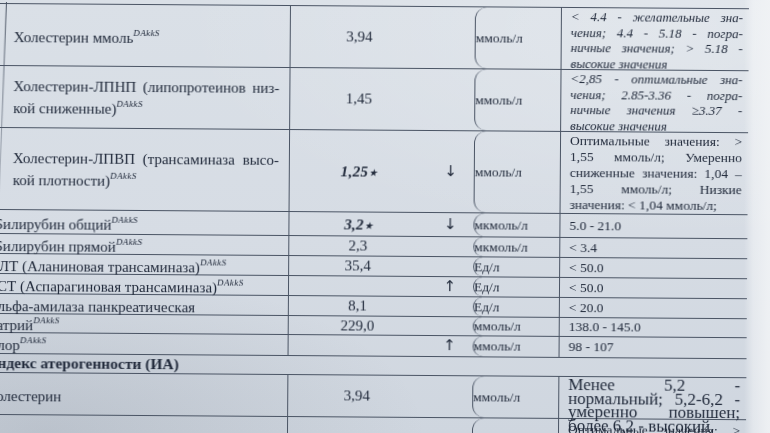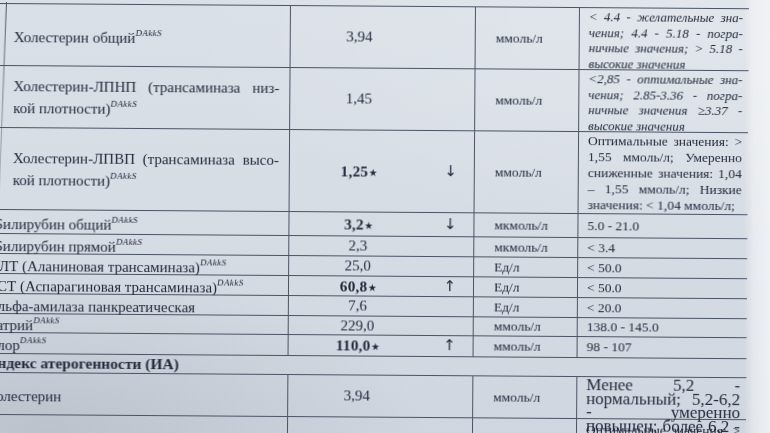--- a/index.html
+++ b/index.html
@@ -21,58 +21,58 @@
   .left-border{
     position:absolute;left:6px;top:2px;width:1.4px;height:212px;
     background:linear-gradient(180deg,#4a5464 0%,#56607055 85%,transparent 100%);
     transform:rotate(1.8deg);transform-origin:top center;
   }
   .tbl{position:absolute;left:0;top:3px;width:749px;border-top:1.2px solid #4a5464;}
   .row{display:flex;align-items:stretch;border-bottom:1.2px solid #4a5464;width:749px;box-sizing:border-box;position:relative;}
   .cell{box-sizing:border-box;display:flex;flex-direction:column;justify-content:center;}
   .c-name{width:290px;padding:0 10px 0 14px;}
   .c-val {width:185px;border-left:1.1px solid #4a5464;position:relative;justify-content:center;text-align:center;padding-right:46px;}
-  .c-unit{width:104px;border-left:1.1px solid #4a5464;padding-left:20px;font-size:13.5px;}
+  .c-unit{width:86px;border-left:1.1px solid #4a5464;padding-left:0;font-size:13.5px;border-radius:12px;}
   .c-ref {flex:1;border-left:1.1px solid #4a5464;padding:0 6px 0 9px;font-size:13.5px;line-height:16px;}
   .nm{font-size:15px;line-height:18px;text-align:justify;}
   .nm sup{font-size:9px;font-style:italic;letter-spacing:.4px;position:relative;top:-1px;}
   .v{font-size:15px;white-space:nowrap;}
-  .v.bold{font-weight:bold;font-size:15.3px;letter-spacing:.2px;}
+  .v.bold{font-weight:bold;font-size:15.3px;letter-spacing:.2px;font-style:italic;}
   .star{font-size:8.5px;position:relative;top:-1px;margin-left:1px;}
   .arrow{position:absolute;right:17px;top:50%;transform:translateY(-54%);font-size:15px;font-family:"DejaVu Sans",sans-serif;}
   .ref-just{text-align:justify;}
   .ital{font-style:italic;}
   .top-align{justify-content:flex-start;padding-top:1px;}
   .section-row{display:flex;align-items:center;border-bottom:1.2px solid #4a5464;width:749px;box-sizing:border-box;
     font-weight:bold;font-size:15.5px;padding-left:14px;}
   .prelines{white-space:pre-line;text-align:justify;text-align-last:justify;}
 </style>
 </head>
 <body>
 
 <div class="photo">
   <div class="tbl" id="tbl">
       <div class="row" style="height: 62px;">
     <div class="cell c-name">
-      <div class="nm" style="margin-left: 0px;"><span class="nm-txt">Холестерин общий</span><sup>DAkkS</sup></div>
+      <div class="nm" style="margin-left: 0px;"><span class="nm-txt">Холестерин ммоль</span><sup>DAkkS</sup></div>
     </div>
     <div class="cell c-val">
       <span class="v"><span class="v-txt">3,94</span><span class="star"></span></span>
       <span class="arrow"></span>
     </div>
     <div class="cell c-unit">
           <span class="u-txt">ммоль/л</span>
         </div>
     <div class="cell c-ref top-align">
           <div class="ref-just r-txt ital" style="line-height: 15.5px; font-size: 13px;">&lt; 4.4 - желательные зна-чения; 4.4 - 5.18 - погра-ничные значения; &gt; 5.18 - высокие значения</div>
         </div>
   </div>
       <div class="row" style="height: 62px;">
     <div class="cell c-name">
-      <div class="nm" style="margin-left: 0px;"><span class="nm-txt">Холестерин-ЛПНП (трансаминаза низ-кой плотности)</span><sup>DAkkS</sup></div>
+      <div class="nm" style="margin-left: 0px;"><span class="nm-txt">Холестерин-ЛПНП (липопротеинов низ-кой сниженные)</span><sup>DAkkS</sup></div>
     </div>
     <div class="cell c-val">
       <span class="v"><span class="v-txt">1,45</span><span class="star"></span></span>
       <span class="arrow"></span>
     </div>
     <div class="cell c-unit">
           <span class="u-txt">ммоль/л</span>
         </div>
     <div class="cell c-ref top-align">
           <div class="ref-just r-txt ital" style="line-height: 15.5px; font-size: 13px;">&lt;2,85 - оптимальные зна-чения; 2.85-3.36 - погра-ничные значения ≥3.37 - высокие значения</div>
@@ -121,51 +121,50 @@
         </div>
     <div class="cell c-ref">
           <div class="ref-just r-txt" style="line-height: 16px; font-size: 13.5px;">&lt; 3.4</div>
         </div>
   </div>
       <div class="row" style="height: 20px;">
     <div class="cell c-name">
       <div class="nm" style="margin-left: -24px;"><span class="nm-txt">АЛТ (Аланиновая трансаминаза)</span><sup>DAkkS</sup></div>
     </div>
     <div class="cell c-val">
-      <span class="v"><span class="v-txt">25,0</span><span class="star"></span></span>
+      <span class="v"><span class="v-txt">35,4</span><span class="star"></span></span>
       <span class="arrow"></span>
     </div>
     <div class="cell c-unit">
           <span class="u-txt">Ед/л</span>
         </div>
     <div class="cell c-ref">
           <div class="ref-just r-txt" style="line-height: 16px; font-size: 13.5px;">&lt; 50.0</div>
         </div>
   </div>
       <div class="row" style="height: 20px;">
     <div class="cell c-name">
       <div class="nm" style="margin-left: -25px;"><span class="nm-txt">АСТ (Аспарагиновая трансаминаза)</span><sup>DAkkS</sup></div>
     </div>
     <div class="cell c-val">
-      <span class="v bold"><span class="v-txt">60,8</span><span class="star">★</span></span>
       <span class="arrow">↑</span>
     </div>
     <div class="cell c-unit">
           <span class="u-txt">Ед/л</span>
         </div>
     <div class="cell c-ref">
           <div class="ref-just r-txt" style="line-height: 16px; font-size: 13.5px;">&lt; 50.0</div>
         </div>
   </div>
       <div class="row" style="height: 20px;">
     <div class="cell c-name">
       <div class="nm" style="margin-left: -25px;"><span class="nm-txt">Альфа-амилаза панкреатическая</span><sup></sup></div>
     </div>
     <div class="cell c-val">
-      <span class="v"><span class="v-txt">7,6</span><span class="star"></span></span>
+      <span class="v"><span class="v-txt">8,1</span><span class="star"></span></span>
       <span class="arrow"></span>
     </div>
     <div class="cell c-unit">
           <span class="u-txt">Ед/л</span>
         </div>
     <div class="cell c-ref">
           <div class="ref-just r-txt" style="line-height: 16px; font-size: 13.5px;">&lt; 20.0</div>
         </div>
   </div>
       <div class="row" style="height: 19px;">
@@ -181,21 +180,20 @@
         </div>
     <div class="cell c-ref">
           <div class="ref-just r-txt" style="line-height: 16px; font-size: 13.5px;">138.0 - 145.0</div>
         </div>
   </div>
       <div class="row" style="height: 21px;">
     <div class="cell c-name">
       <div class="nm" style="margin-left: -25px;"><span class="nm-txt">Хлор</span><sup>DAkkS</sup></div>
     </div>
     <div class="cell c-val">
-      <span class="v bold"><span class="v-txt">110,0</span><span class="star">★</span></span>
       <span class="arrow">↑</span>
     </div>
     <div class="cell c-unit">
           <span class="u-txt">ммоль/л</span>
         </div>
     <div class="cell c-ref">
           <div class="ref-just r-txt" style="line-height: 16px; font-size: 13.5px;">98 - 107</div>
         </div>
   </div>
       <div class="section-row" style="height: 19px;">

